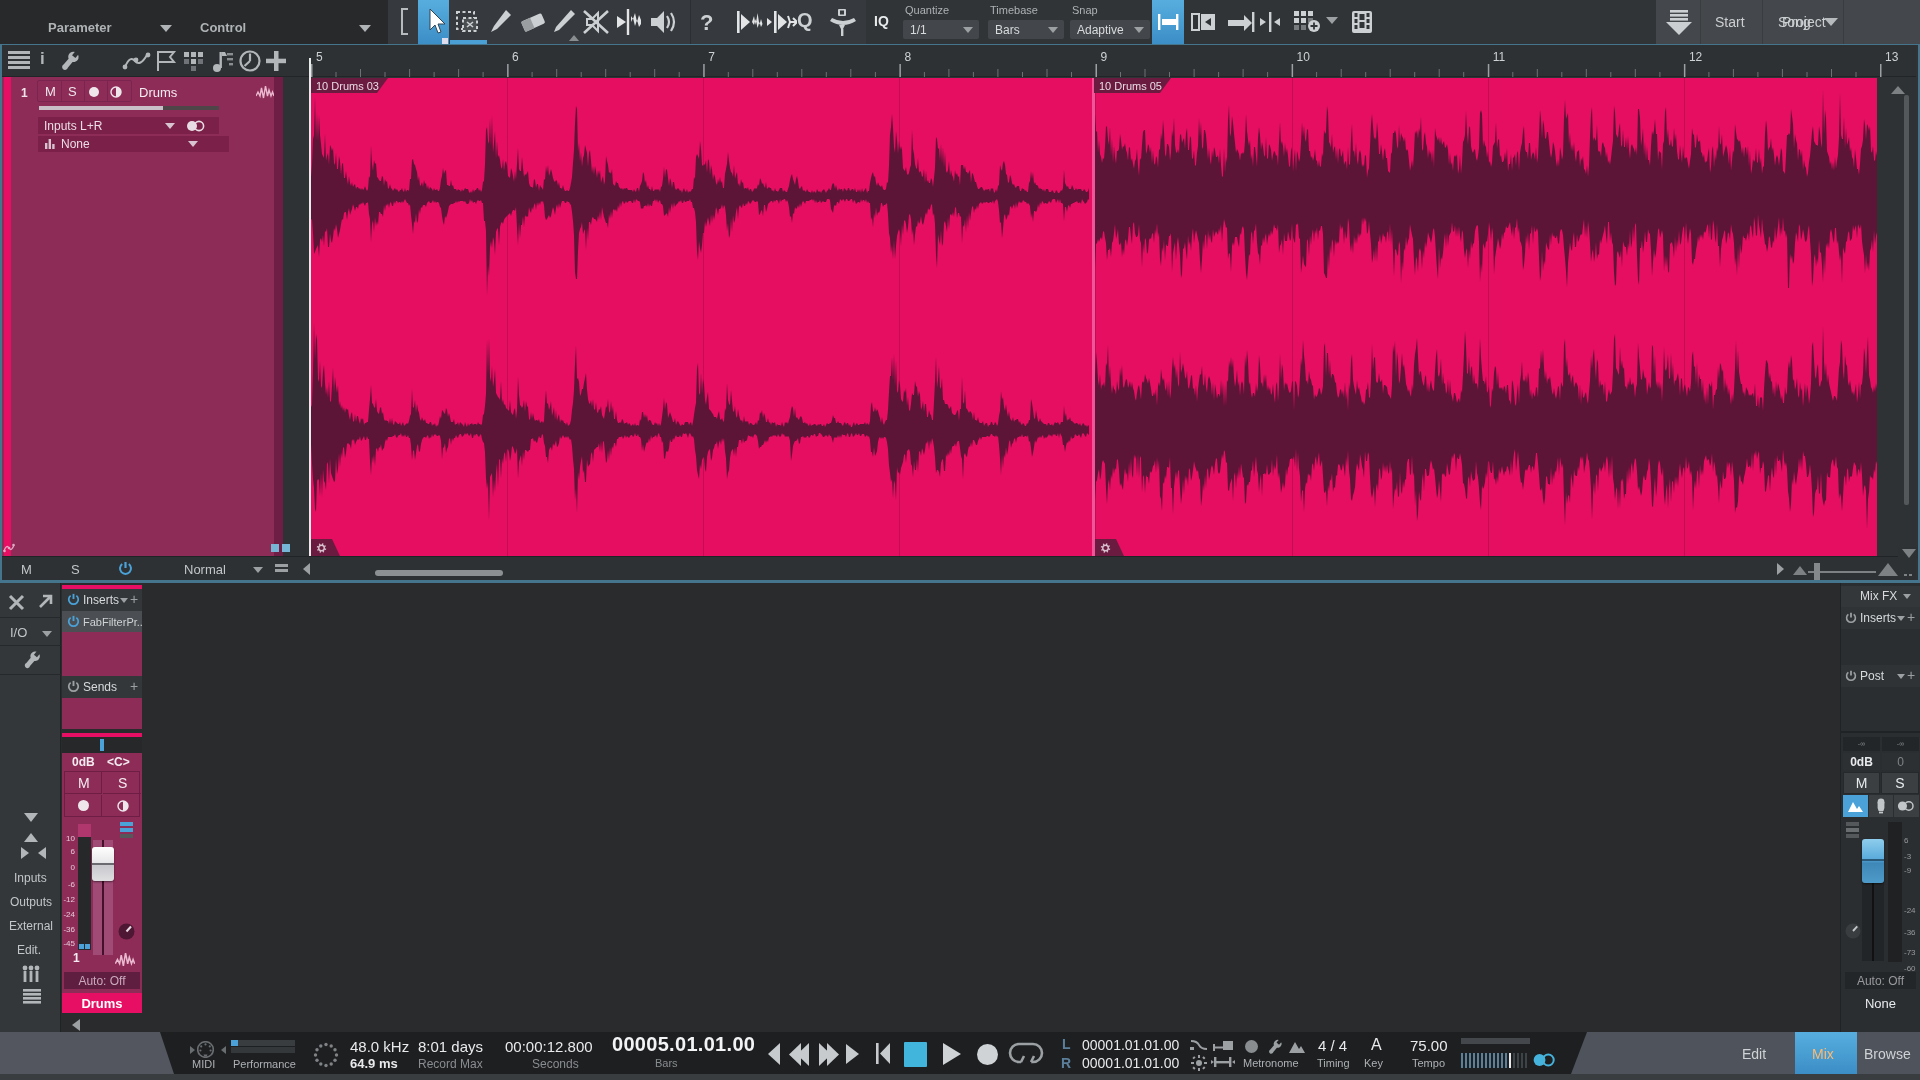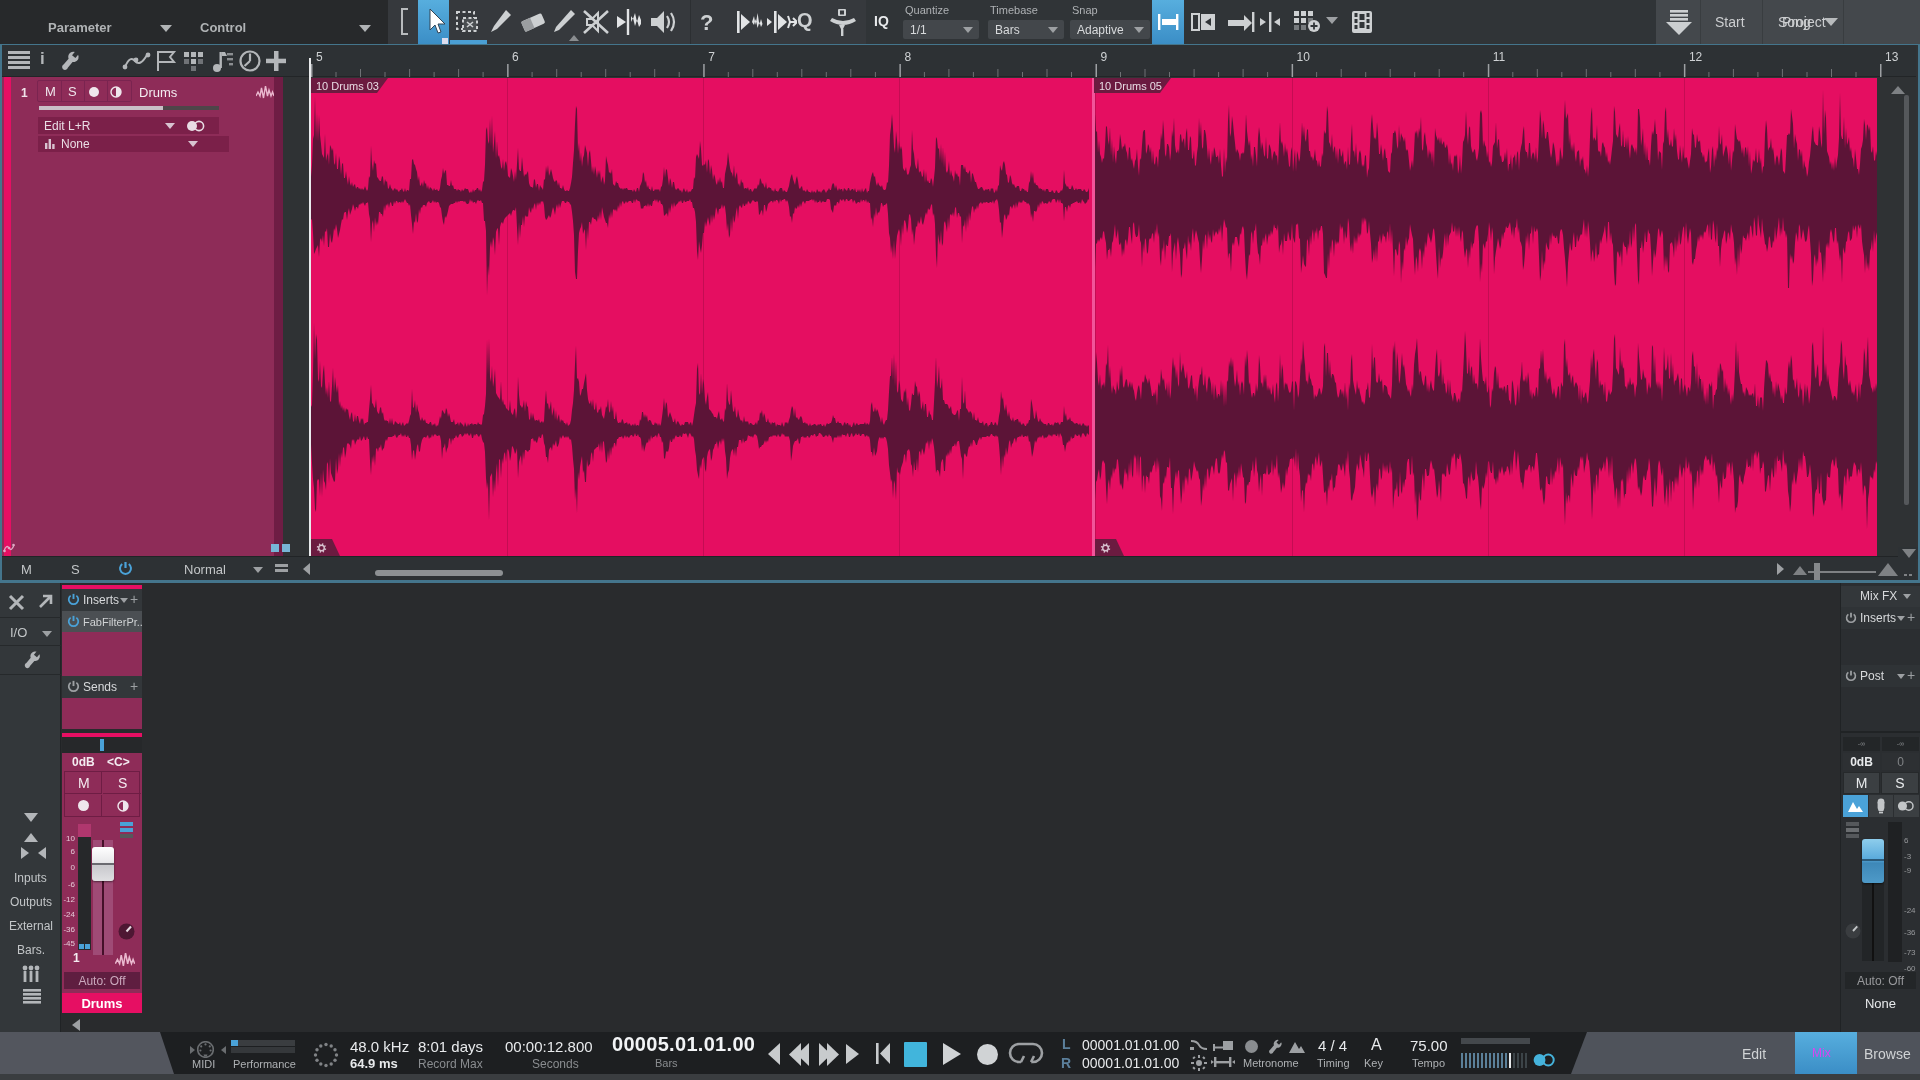--- a/index.html
+++ b/index.html
@@ -374,21 +374,21 @@
           <path d="M6 1 a5 5 0 0 1 0 10z" fill="#efe6ec"></path>
         </svg>
     </div>
     <div class="a" style="left:138px;top:8px;font-size:13px;color:#f4ecf1;">Drums</div>
     <svg class="a" style="left:255px;top:9px;" width="18" height="13" viewBox="0 0 18 13">
         <path d="M0 10 l2 -4 2 4 1.5 -8 2 10 2 -12 2 10 1.5 -6 2 6 1.5 -4 1.5 4" stroke="#eab9cf" stroke-width="1.4" fill="none"></path>
       </svg>
     <div class="a" style="left:38px;top:29px;width:180px;height:4px;background:#4e4549;"></div>
     <div class="a" style="left:38px;top:29px;width:124px;height:4px;background:#c9bfc6;"></div>
     <div class="a" style="left:37px;top:40px;width:181px;height:17px;background:#7b2049;">
-      <span class="a" style="left:6px;top:2px;font-size:12px;color:#eadde5;">Edit L+R</span>
+      <span class="a" style="left:6px;top:2px;font-size:12px;color:#eadde5;">Inputs L+R</span>
       <span class="a" style="left:127px;top:6px;width:0;height:0;border:5px solid transparent;border-top:6px solid #d8c3d0;"></span>
       <svg class="a" style="left:148px;top:3px;" width="22" height="12" viewBox="0 0 22 12">
           <circle cx="6" cy="6" r="5" fill="#e8dce4"></circle>
           <circle cx="13" cy="6" r="4.6" fill="none" stroke="#e8dce4" stroke-width="1.6"></circle>
         </svg>
     </div>
     <div class="a" style="left:37px;top:59px;width:191px;height:16px;background:#7b2049;">
       <svg class="a" style="left:7px;top:3px;" width="12" height="10" viewBox="0 0 12 10">
           <g fill="#d8c3d0">
             <rect x="0" y="4" width="2.4" height="6"></rect>
@@ -518,21 +518,21 @@
         </g>
       </svg>
     <div class="a" style="left:0;top:91px;width:61px;height:1px;background:#26292b;"></div>
     <div class="a" style="left:24px;top:230px;width:0;height:0;border:7px solid transparent;border-top:9px solid #b3b6b9;"></div>
     <div class="a" style="left:24px;top:243px;width:0;height:0;border:7px solid transparent;border-bottom:9px solid #b3b6b9;"></div>
     <div class="a" style="left:21px;top:264px;width:0;height:0;border:6px solid transparent;border-left:8px solid #b3b6b9;"></div>
     <div class="a" style="left:32px;top:264px;width:0;height:0;border:6px solid transparent;border-right:8px solid #b3b6b9;"></div>
     <div class="a" style="left:14px;top:288px;font-size:12px;color:#c3c6c8;">Inputs</div>
     <div class="a" style="left:10px;top:312px;font-size:12px;color:#c3c6c8;">Outputs</div>
     <div class="a" style="left:9px;top:336px;font-size:12px;color:#c3c6c8;">External</div>
-    <div class="a" style="left:17px;top:360px;font-size:12px;color:#c3c6c8;">Bars.</div>
+    <div class="a" style="left:17px;top:360px;font-size:12px;color:#c3c6c8;">Edit.</div>
     <svg class="a" style="left:21px;top:382px;" width="20" height="18" viewBox="0 0 20 18">
         <g fill="#b3b6b9">
           <circle cx="4" cy="3" r="2.4"></circle>
           <rect x="2.6" y="6" width="2.8" height="11"></rect>
           <circle cx="10" cy="3" r="2.4"></circle>
           <rect x="8.6" y="6" width="2.8" height="11"></rect>
           <circle cx="16" cy="3" r="2.4"></circle>
           <rect x="14.6" y="6" width="2.8" height="11"></rect>
         </g>
       </svg>
@@ -851,16 +851,16 @@
   <div class="a" style="left:1461px;top:21px;width:67px;height:15px;background:repeating-linear-gradient(90deg,#5b8099 0,#5b8099 2px,#1d1f21 2px,#1d1f21 4px);"></div>
   <div class="a" style="left:1513px;top:21px;width:15px;height:15px;background:repeating-linear-gradient(90deg,#3c4448 0,#3c4448 2px,#1d1f21 2px,#1d1f21 4px);"></div>
     <div class="a" style="left:1509px;top:21px;width:2px;height:15px;background:#e8eaec;"></div>
   <svg class="a" style="left:1533px;top:21px;" width="24" height="14" viewBox="0 0 22 12">
       <circle cx="6" cy="6" r="5.4" fill="#45b3dc"></circle>
       <circle cx="14" cy="6" r="5" fill="none" stroke="#45b3dc" stroke-width="1.8"></circle>
     </svg>
 
   <div class="a" style="left:1795px;top:0;width:62px;height:42px;background:linear-gradient(#57aede,#3b8ec6);"></div>
   <div class="a" style="left:1742px;top:14px;font-size:14px;color:#d0d3d5;">Edit</div>
-  <div class="a" style="left:1812px;top:14px;font-size:12px;color:#d946ef;">Mix</div>
+  <div class="a" style="left:1812px;top:14px;font-size:14px;color:#fdba74;">Mix</div>
   <div class="a" style="left:1864px;top:14px;font-size:14px;color:#d0d3d5;">Browse</div>
   <div class="a" style="left:0;top:42px;width:1920px;height:6px;background:#3a3d40;"></div>
 </div>
 
 </body></html>

